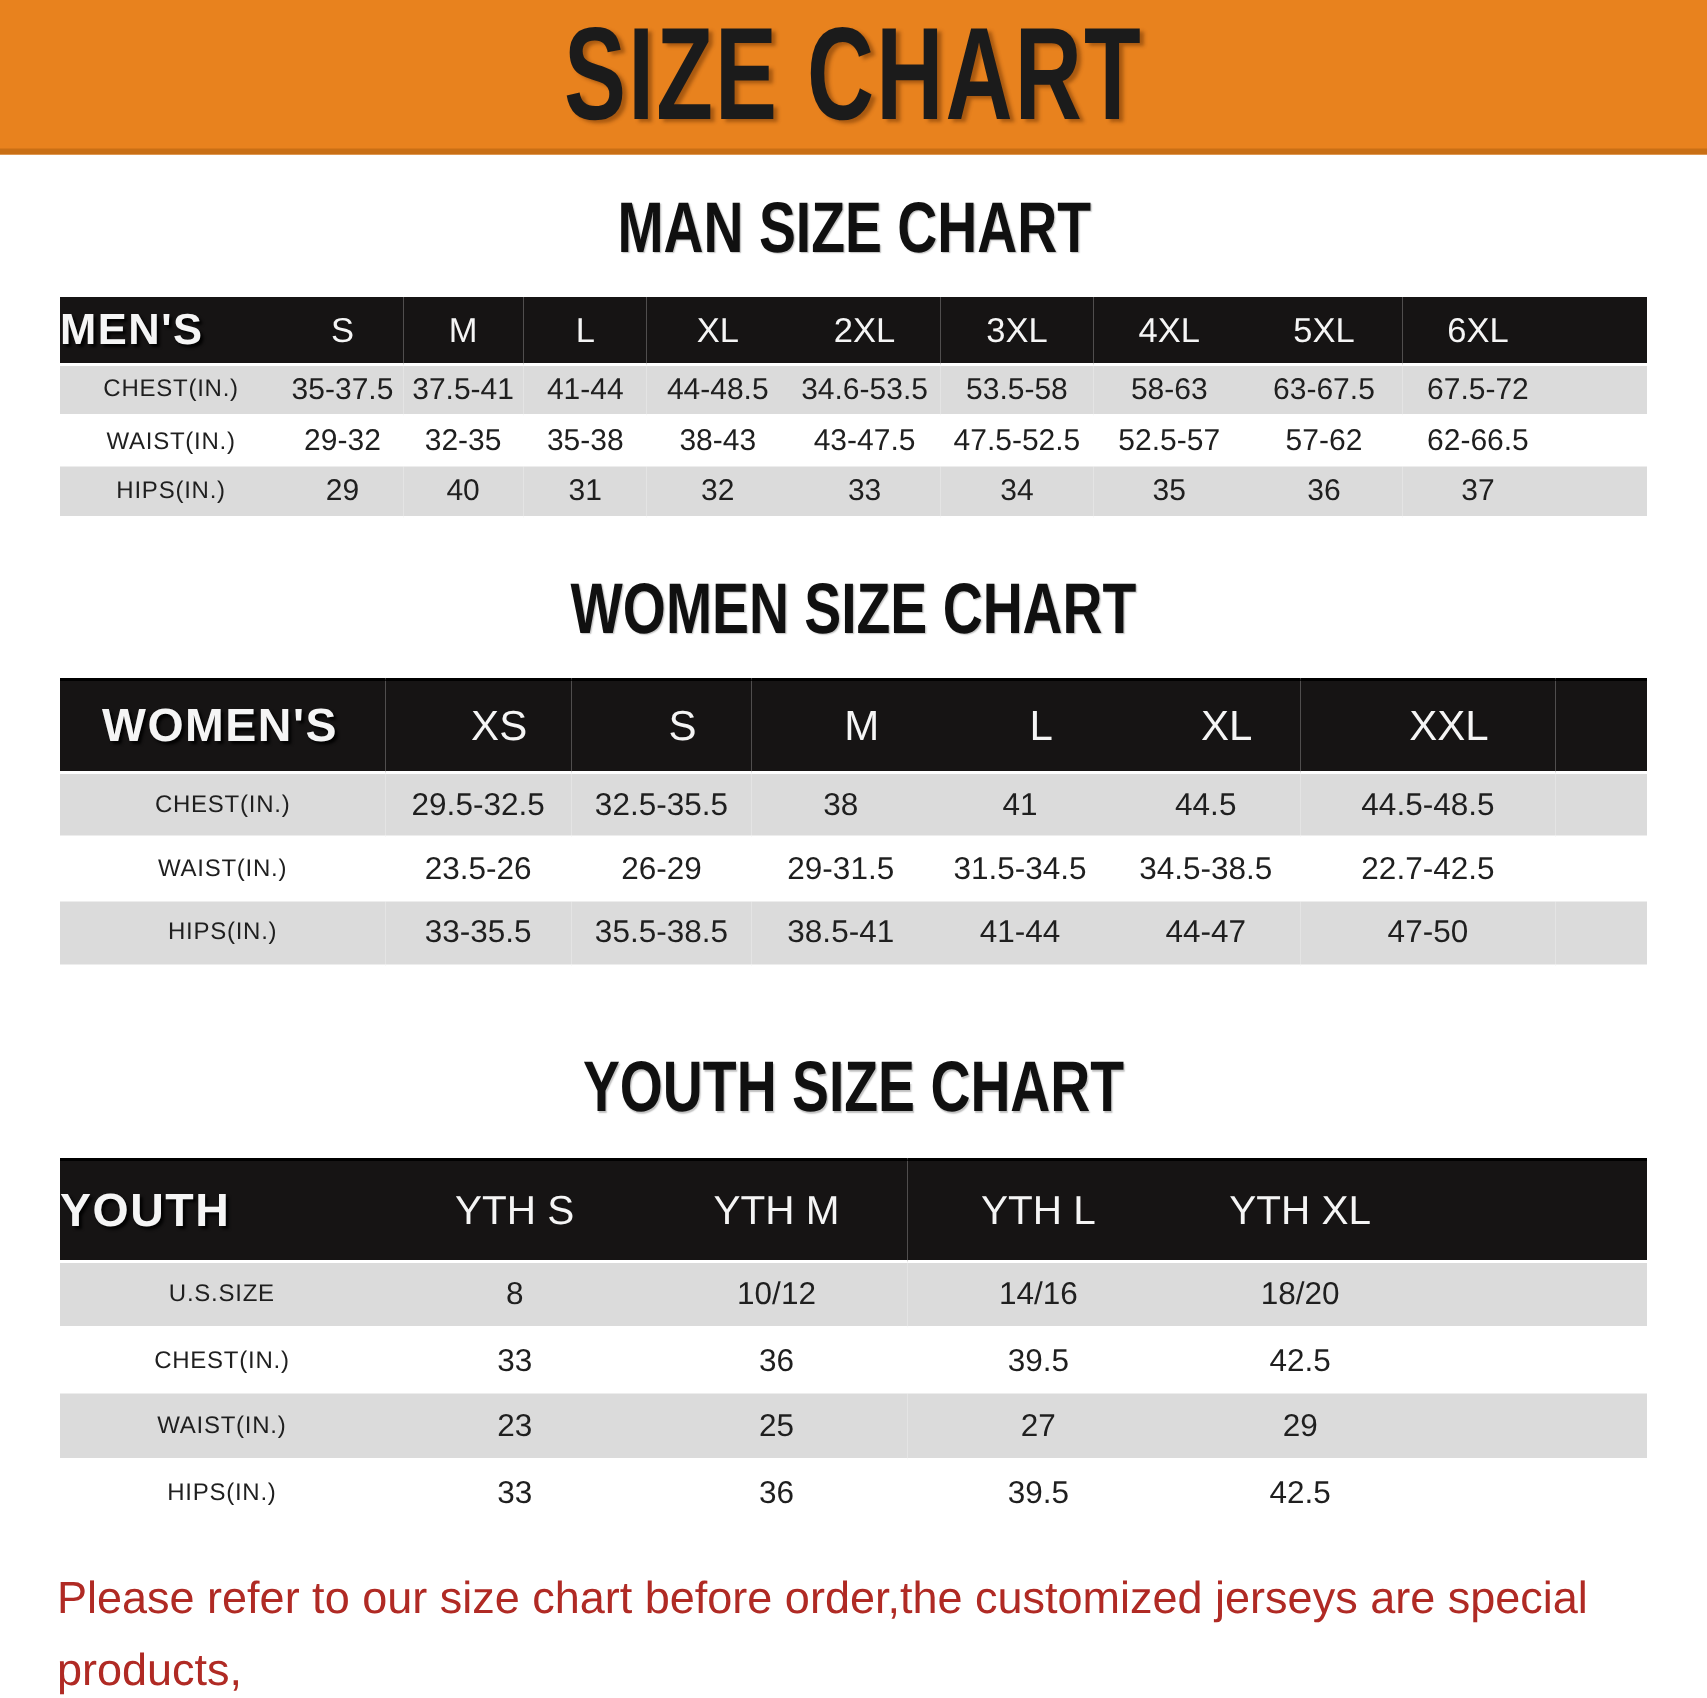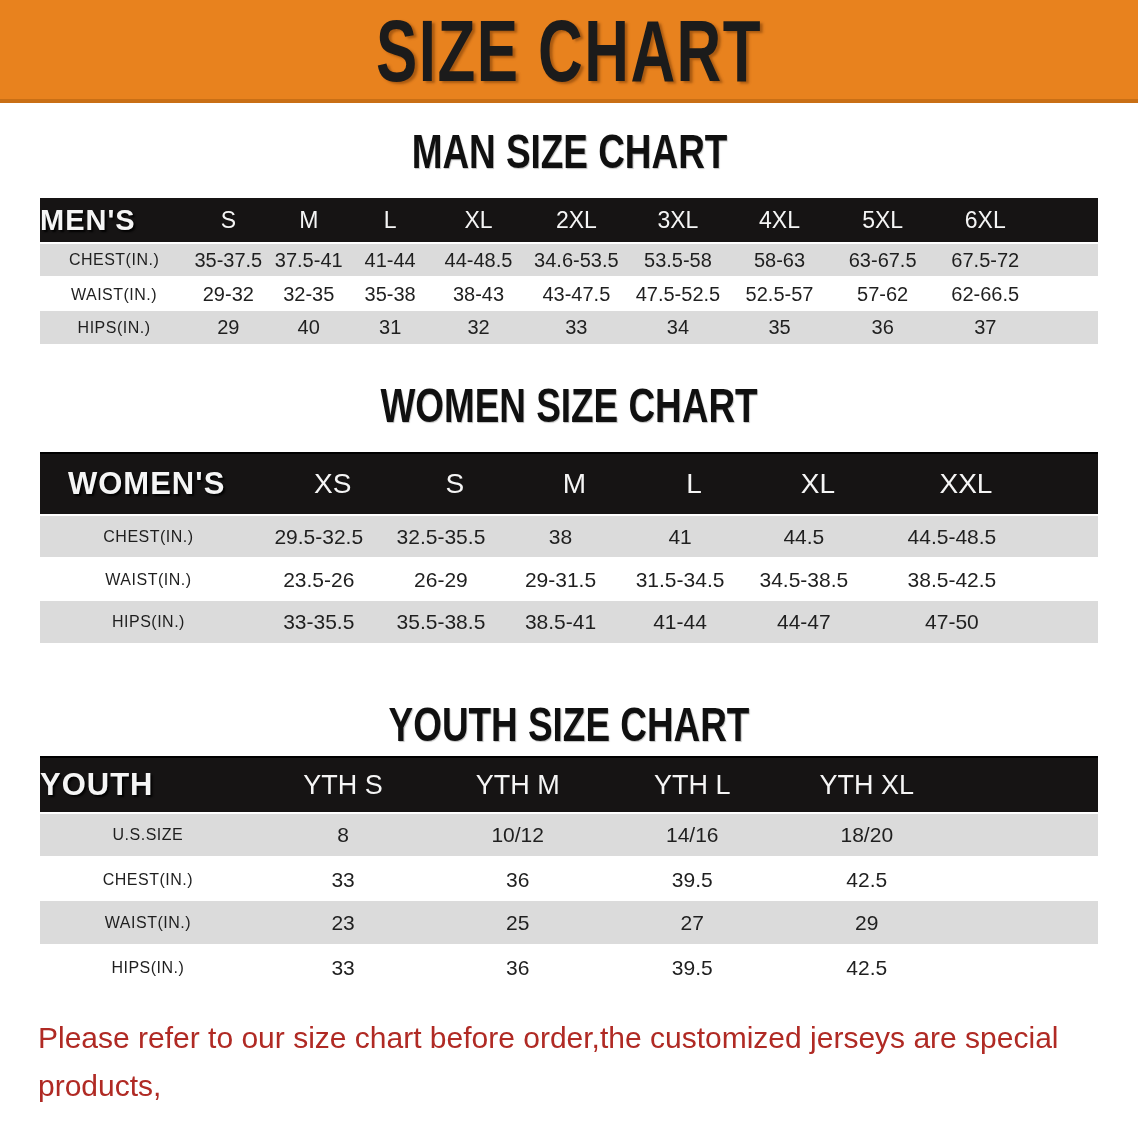--- a/index.html
+++ b/index.html
@@ -44,21 +44,21 @@
   }
   .section-title .squeeze {
     display: inline-block;
     transform: scale(0.82, 1.06);
     transform-origin: center;
     white-space: nowrap;
     text-shadow: 1px 1px 1px rgba(0,0,0,0.25);
   }
   #man-title   { margin: 23px 0 21px; }
   #women-title { margin: 34px 0 21px; }
-  #youth-title { margin: 54px 0 6px; }
+  #youth-title { margin: 54px 0 22px; }
 
   
   table.size-table {
     width: 1058px;
     margin: 0 auto;
     border-collapse: collapse;
     table-layout: fixed;
   }
   table.size-table th, table.size-table td {
     padding: 0;
@@ -91,21 +91,21 @@
   #men-table tbody td { height: 34px; }
   #men-table td.size-cell { font-size: 20px; }
 
   
   #women-table thead th { height: 62px; border-top: 2px solid #000; padding-left: 28px; }
   #women-table th.group-label { font-size: 31px; }
   #women-table th.col-header  { font-size: 28px; }
   #women-table tbody td { height: 43px; }
 
   
-  #youth-table thead th { height: 56px; border-top: 2px solid #000; }
+  #youth-table thead th { height: 68px; border-top: 2px solid #000; }
   #youth-table th.group-label { font-size: 31px; }
   #youth-table th.col-header  { font-size: 27px; }
   #youth-table tbody td { height: 44px; }
 
   
   .disclaimer {
     margin-top: 25px;
     padding-left: 38px;
     padding-right: 20px;
     color: #B02A24;
@@ -235,21 +235,21 @@
       <td class="size-cell">44.5-48.5</td>
       <td class="size-cell"></td>
     </tr>
     <tr class="row-white">
       <td class="row-label">WAIST(IN.)</td>
       <td class="size-cell">23.5-26</td>
       <td class="size-cell">26-29</td>
       <td class="size-cell">29-31.5</td>
       <td class="size-cell">31.5-34.5</td>
       <td class="size-cell">34.5-38.5</td>
-      <td class="size-cell">38.5-42.5</td>
+      <td class="size-cell">22.7-42.5</td>
       <td class="size-cell"></td>
     </tr>
     <tr class="row-gray">
       <td class="row-label">HIPS(IN.)</td>
       <td class="size-cell">33-35.5</td>
       <td class="size-cell">35.5-38.5</td>
       <td class="size-cell">38.5-41</td>
       <td class="size-cell">41-44</td>
       <td class="size-cell">44-47</td>
       <td class="size-cell">47-50</td>

